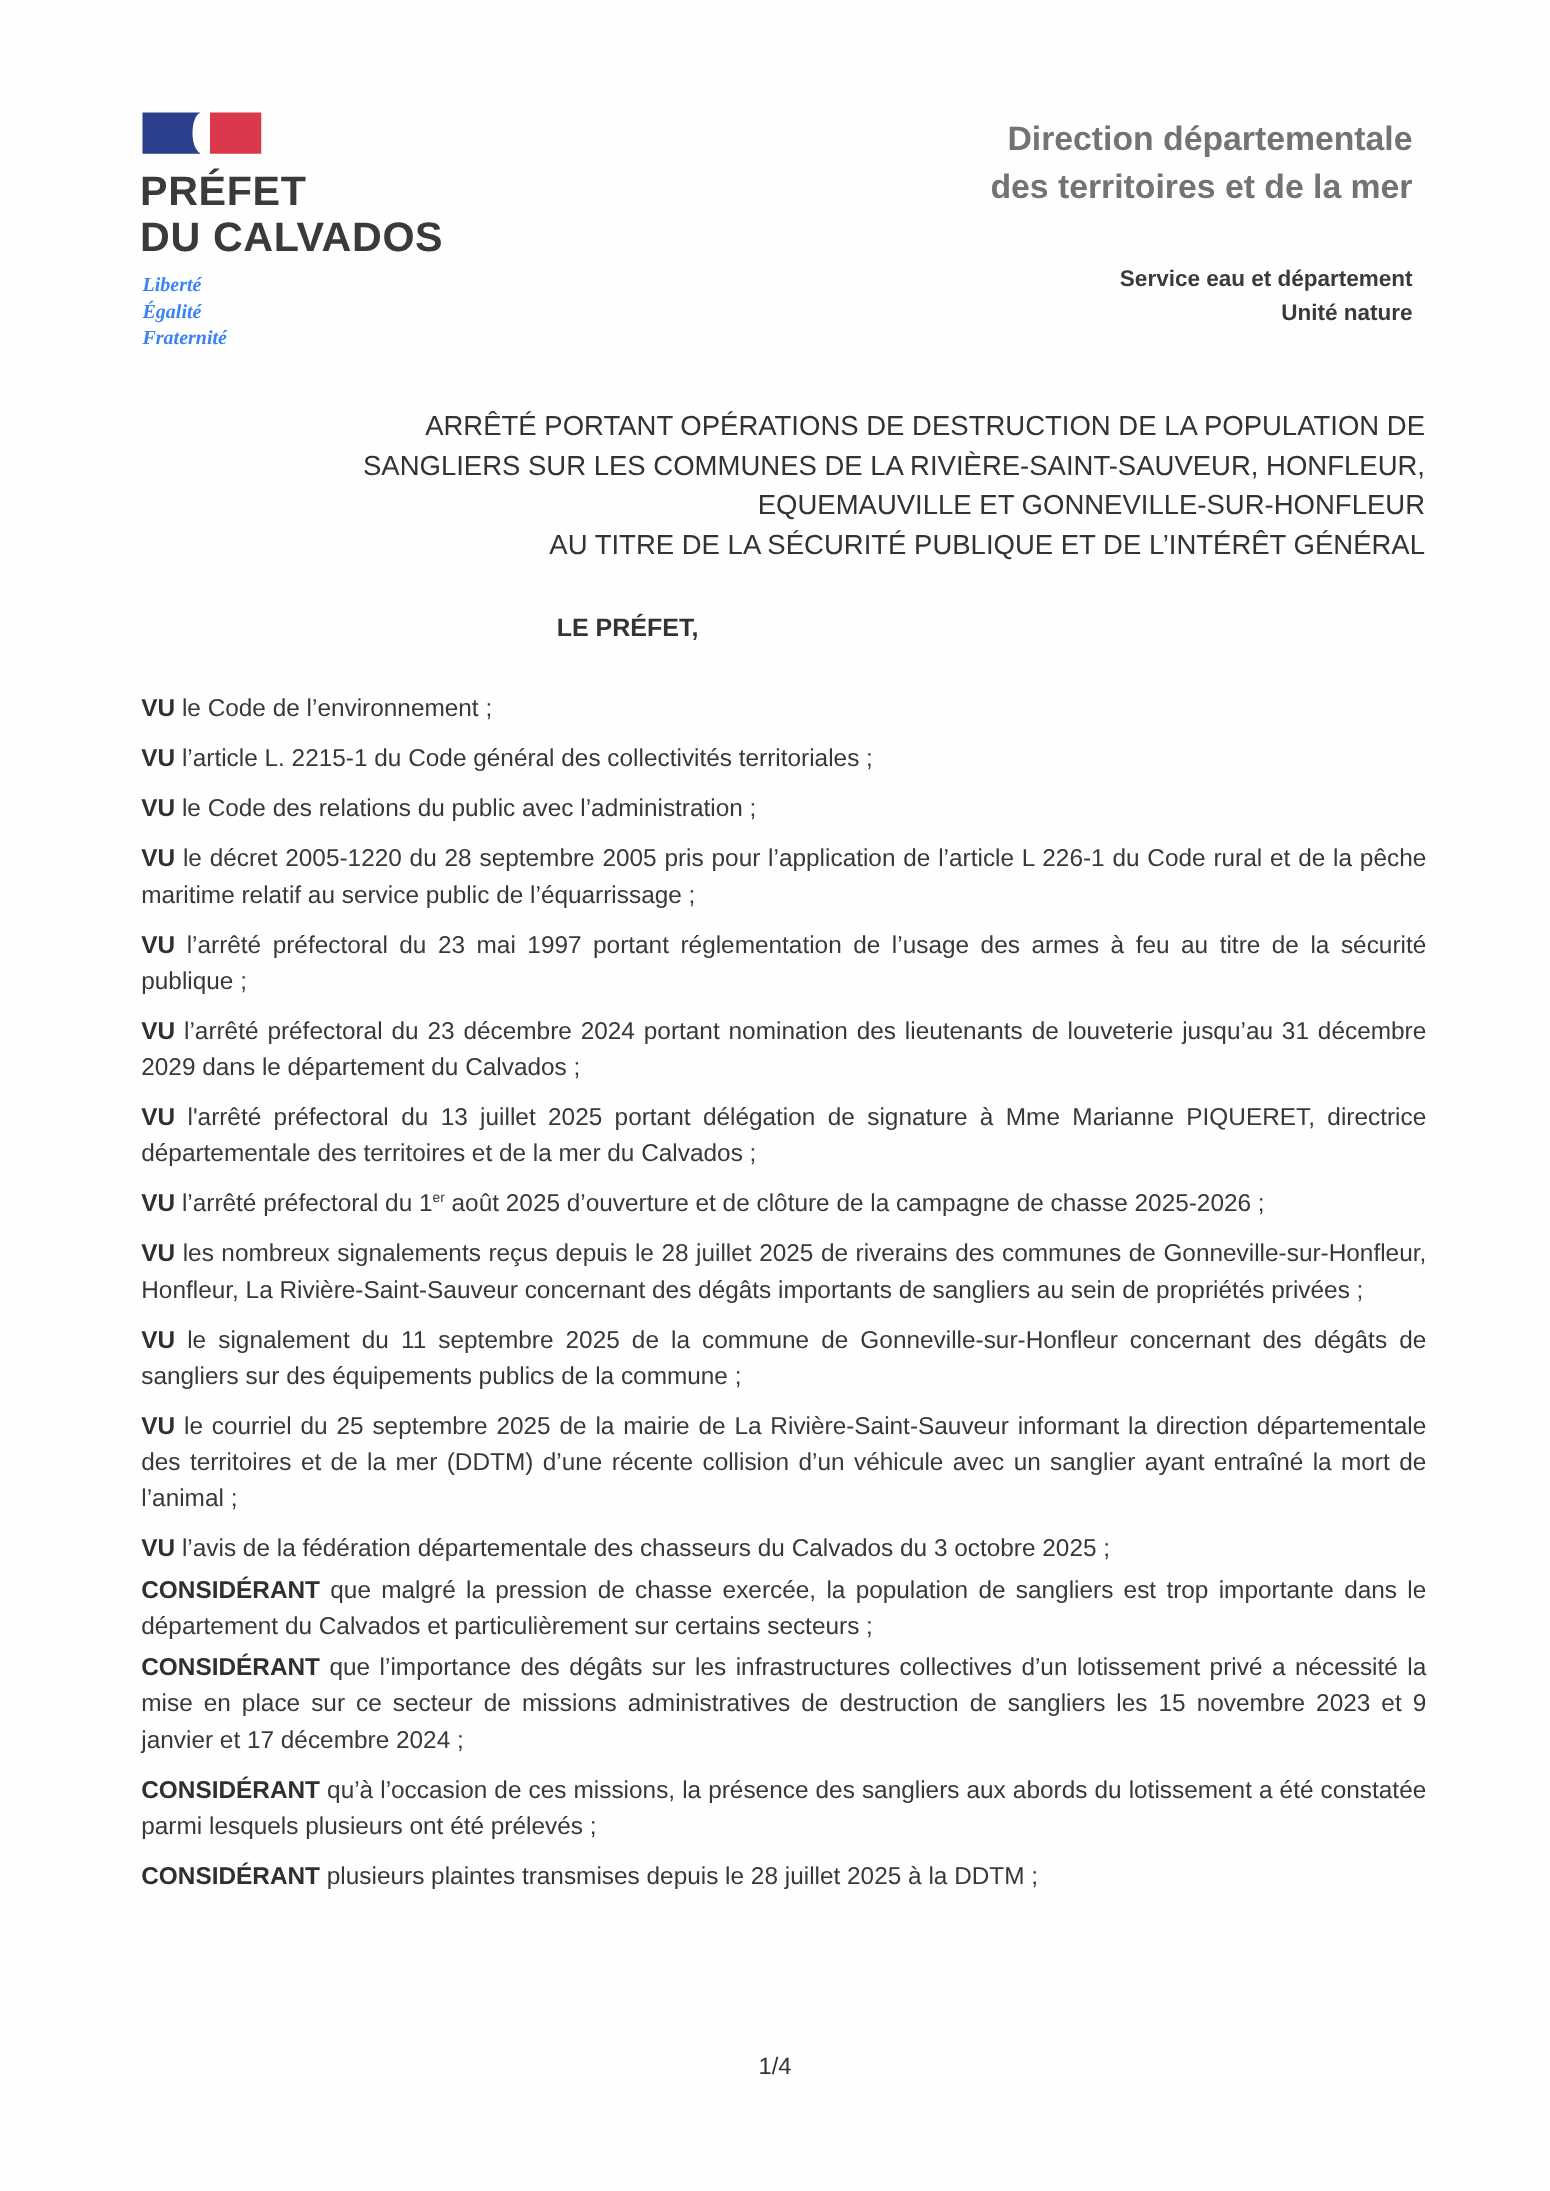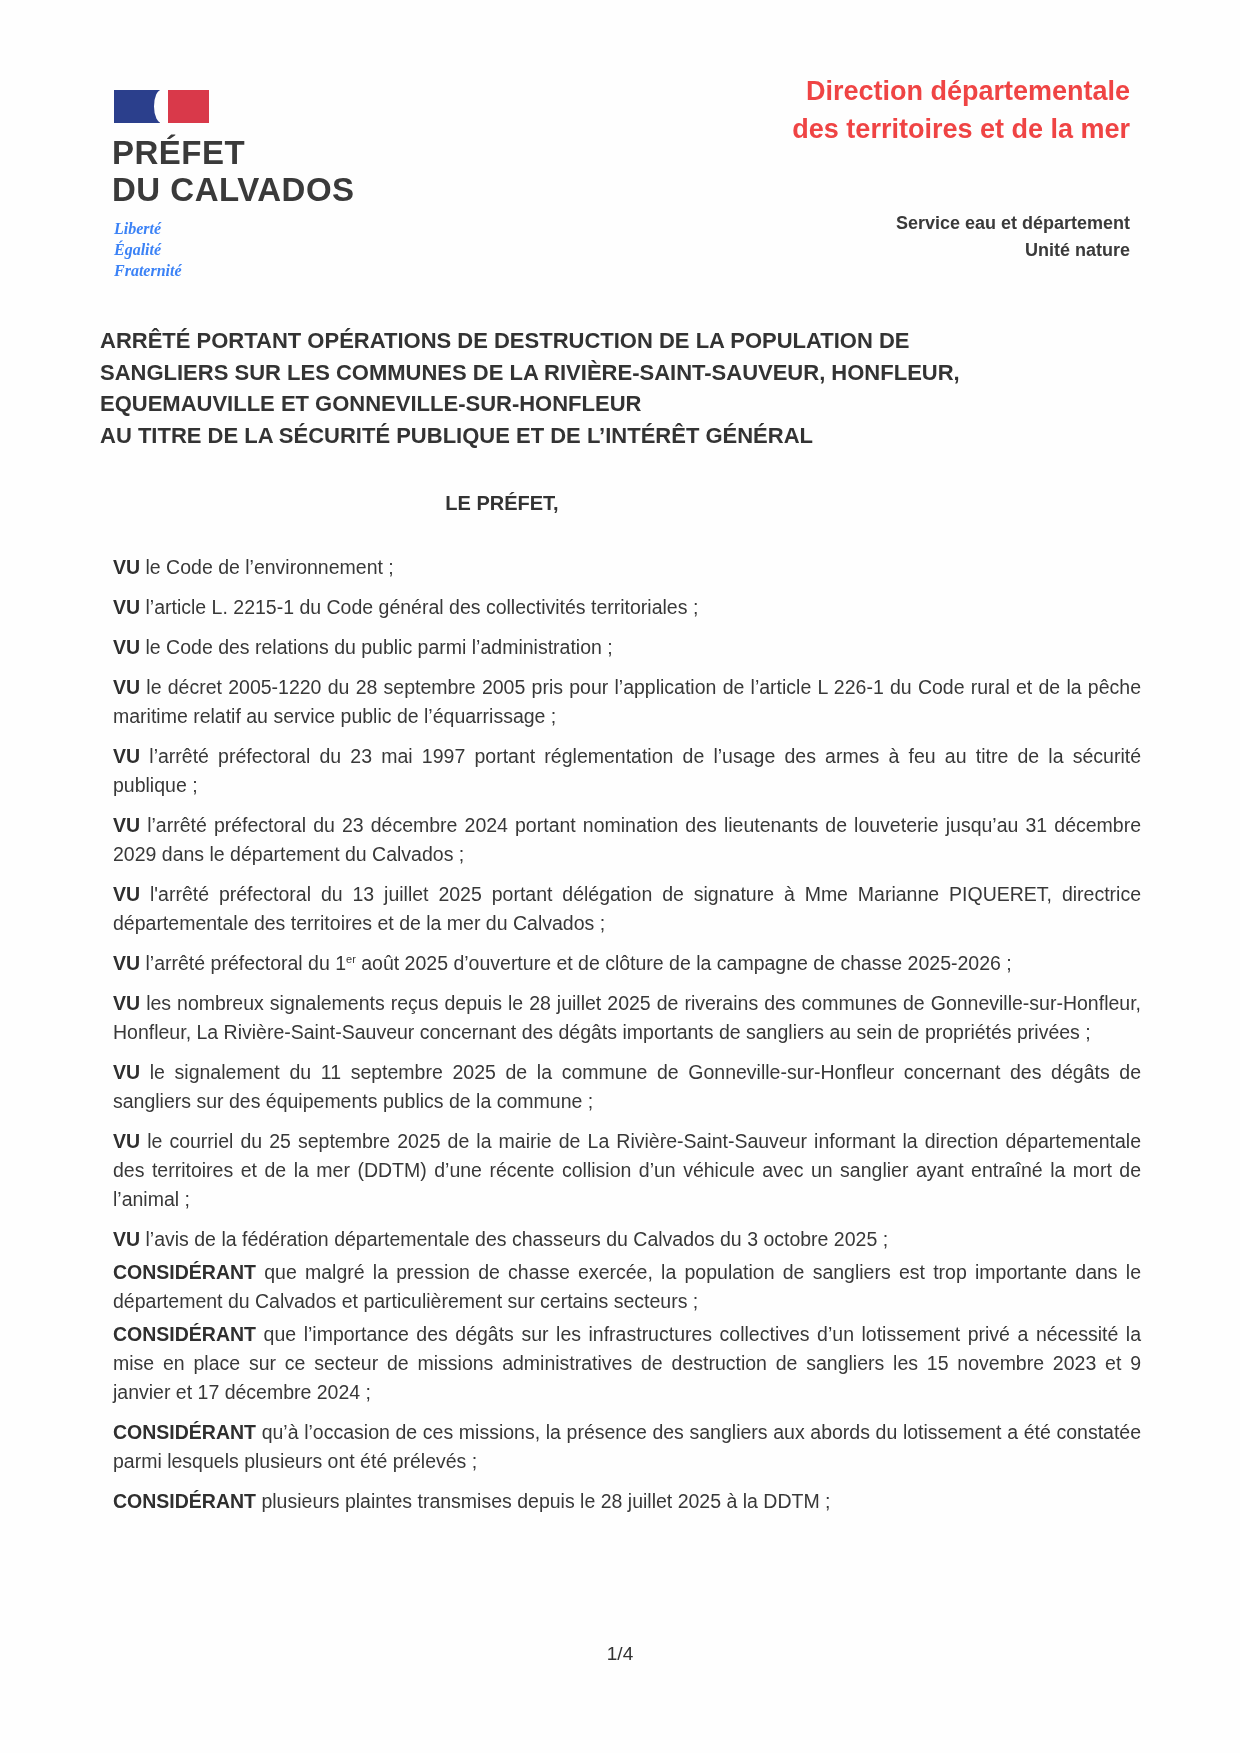--- a/index.html
+++ b/index.html
@@ -11,27 +11,27 @@
   .logo { position: absolute; left: 114px; top: 90px; width: 95px; height: 33px; }
   .logo .blue { position: absolute; left: 0; top: 0; width: 46px; height: 33px; background: #2b3f8c; }
   .logo .red  { position: absolute; left: 54px; top: 0; width: 41px; height: 33px; background: #d9394a; }
   .logo .profile { position: absolute; left: 40px; top: 0; width: 18px; height: 33px; background: #fefefe;
                    border-radius: 40% 60% 55% 45% / 50% 50% 50% 50%; }
   .prefet-title { position: absolute; left: 112px; top: 134px; font-weight: 700; font-size: 33px;
                   line-height: 37px; color: #3a3a3a; letter-spacing: 0.5px; }
   .motto { position: absolute; left: 114px; top: 218px; font-family: "Liberation Serif", "DejaVu Serif", serif;
            font-style: italic; font-weight: 700; font-size: 16px; line-height: 21px; color: #3b82f6; }
 
-  .ddtm { position: absolute; right: 110px; top: 72px; text-align: right; font-weight: 700;
-          font-size: 27px; line-height: 38px; color: #ef4444; }
+  .ddtm { position: absolute; right: 110px; top: 92px; text-align: right; font-weight: 700;
+          font-size: 27px; line-height: 38px; color: #737373; }
   .service { position: absolute; right: 110px; top: 210px; text-align: right; font-weight: 700;
              font-size: 18px; line-height: 27px; color: #3a3a3a; }
 
-  .arrete-title { position: absolute; left: 100px; width: 1040px; top: 325px; text-align: left;
-                  font-weight: 700; font-size: 22px; line-height: 31.5px; color: #333; }
+  .arrete-title { position: absolute; left: 100px; width: 1040px; top: 325px; text-align: right;
+                  font-weight: 400; font-size: 22px; line-height: 31.5px; color: #333; }
   .le-prefet { position: absolute; left: 0; width: 1004px; top: 492px; text-align: center;
                font-weight: 700; font-size: 20px; color: #333; }
 
   .body-text { position: absolute; left: 113px; width: 1028px; top: 553px; font-size: 19.5px;
                line-height: 29px; color: #383838; text-align: justify; }
   .para { margin: 0 0 11px 0; }
   .para b { font-weight: 700; color: #2f2f2f; }
   .para sup { font-size: 11px; line-height: 0; }
   .para.tight { margin-bottom: 4px; }
 
@@ -75,21 +75,21 @@
     <div>SANGLIERS SUR LES COMMUNES DE LA RIVIÈRE-SAINT-SAUVEUR, HONFLEUR,</div>
     <div>EQUEMAUVILLE ET GONNEVILLE-SUR-HONFLEUR</div>
     <div>AU TITRE DE LA SÉCURITÉ PUBLIQUE ET DE L’INTÉRÊT GÉNÉRAL</div>
   </div>
 
   <div class="le-prefet">LE PRÉFET,</div>
 
   <div class="body-text">
     <p class="para"><b>VU</b> <span>le Code de l’environnement ;</span></p>
     <p class="para"><b>VU</b> <span>l’article L. 2215-1 du Code général des collectivités territoriales ;</span></p>
-    <p class="para"><b>VU</b> <span>le Code des relations du public parmi l’administration ;</span></p>
+    <p class="para"><b>VU</b> <span>le Code des relations du public avec l’administration ;</span></p>
     <p class="para"><b>VU</b> <span>le décret 2005-1220 du 28 septembre 2005 pris pour l’application de l’article L 226-1 du Code rural et de la pêche maritime relatif au service public de l’équarrissage ;</span></p>
     <p class="para"><b>VU</b> <span>l’arrêté préfectoral du 23 mai 1997 portant réglementation de l’usage des armes à feu au titre de la sécurité publique ;</span></p>
     <p class="para"><b>VU</b> <span>l’arrêté préfectoral du 23 décembre 2024 portant nomination des lieutenants de louveterie jusqu’au 31 décembre 2029 dans le département du Calvados ;</span></p>
     <p class="para"><b>VU</b> <span>l'arrêté préfectoral du 13 juillet 2025 portant délégation de signature à Mme Marianne PIQUERET, directrice départementale des territoires et de la mer du Calvados ;</span></p>
     <p class="para"><b>VU</b> <span>l’arrêté préfectoral du 1</span><sup>er</sup><span> août 2025 d’ouverture et de clôture de la campagne de chasse 2025-2026 ;</span></p>
     <p class="para"><b>VU</b> <span>les nombreux signalements reçus depuis le 28 juillet 2025 de riverains des communes de Gonneville-sur-Honfleur, Honfleur, La Rivière-Saint-Sauveur concernant des dégâts importants de sangliers au sein de propriétés privées ;</span></p>
     <p class="para"><b>VU</b> <span>le signalement du 11 septembre 2025 de la commune de Gonneville-sur-Honfleur concernant des dégâts de sangliers sur des équipements publics de la commune ;</span></p>
     <p class="para"><b>VU</b> <span>le courriel du 25 septembre 2025 de la mairie de La Rivière-Saint-Sauveur informant la direction départementale des territoires et de la mer (DDTM) d’une récente collision d’un véhicule avec un sanglier ayant entraîné la mort de l’animal ;</span></p>
     <p class="para tight"><b>VU</b> <span>l’avis de la fédération départementale des chasseurs du Calvados du 3 octobre 2025 ;</span></p>
     <p class="para tight"><b>CONSIDÉRANT</b> <span>que malgré la pression de chasse exercée, la population de sangliers est trop importante dans le département du Calvados et particulièrement sur certains secteurs ;</span></p>

